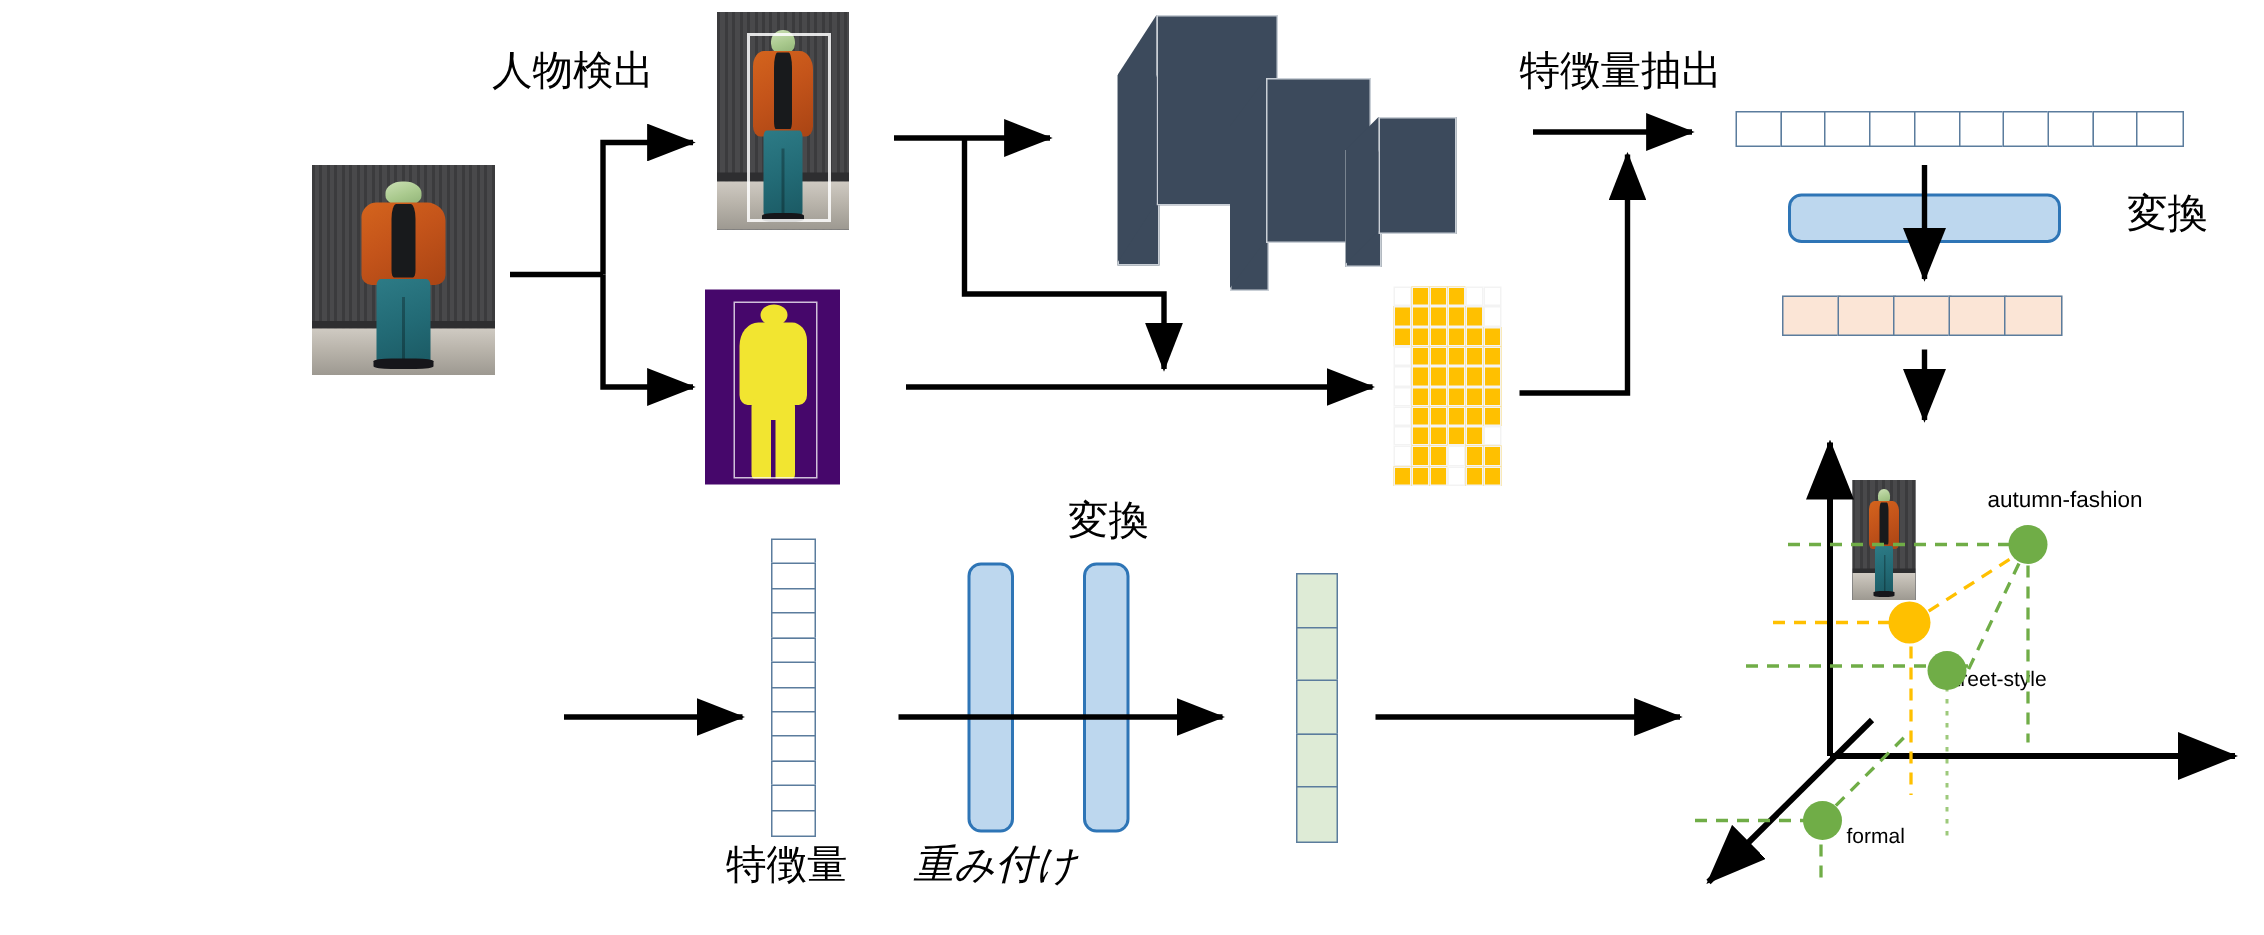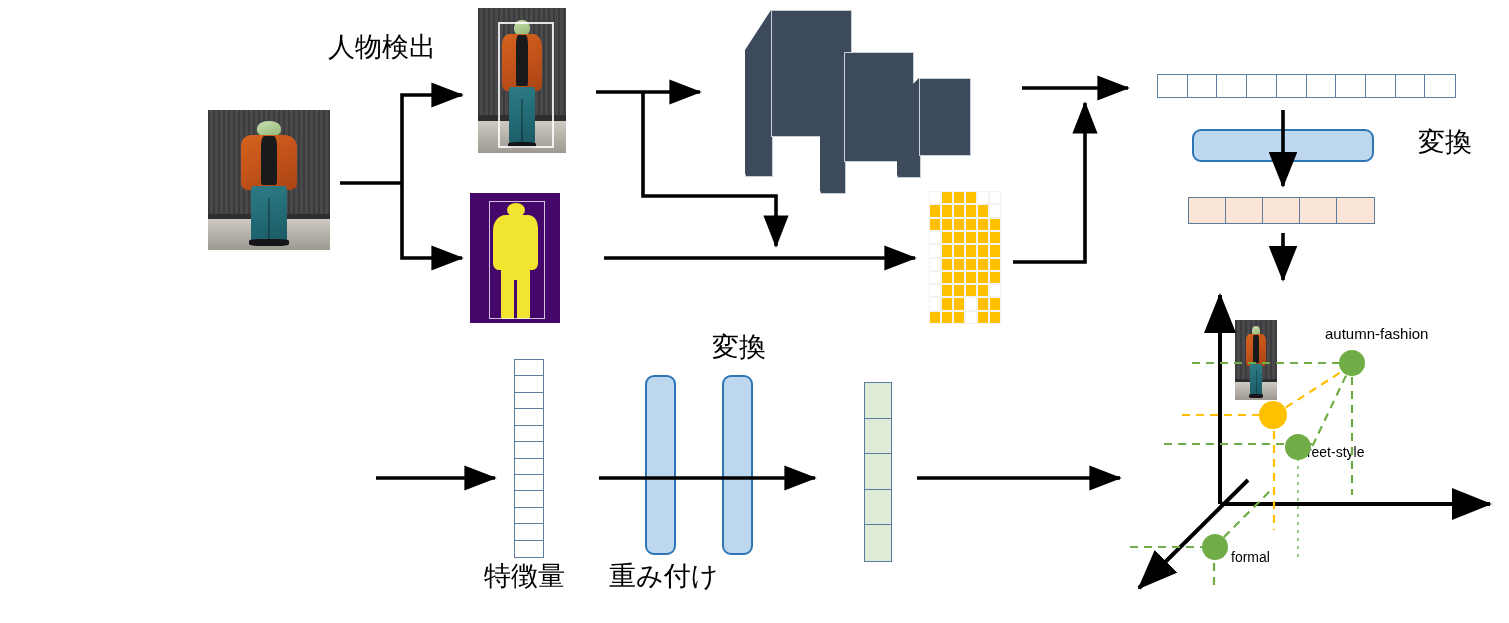--- a/index.html
+++ b/index.html
@@ -148,20 +148,21 @@
   </div>
 
   <div class="slab" style="left:897px;top:78px;width:72px;height:98px;">
     <div class="face" style="left:0;top:22px;width:22px;height:76px;"></div>
     <div class="top" style="left:22px;top:0;width:50px;height:76px;"></div>
     <div class="top" style="left:0;top:0;width:72px;height:98px;border:none;
                 clip-path:polygon(0 22px,22px 0,22px 76px,0 98px);
                 background:#3c4a5c;"></div>
   </div>
 
+  <div class="lbl jp" style="left:1013px;top:32px;">特徴量抽出</div>
 
   <div id="weightmap" style="left:929px;top:191px;width:72px;height:133px;">
       <div class="off"></div>
       <div class="on"></div>
       <div class="on"></div>
       <div class="on"></div>
       <div class="off"></div>
       <div class="off"></div>
       <div class="on"></div>
       <div class="on"></div>
@@ -256,21 +257,21 @@
       <span style="background: rgb(255, 255, 255); border: 1.6px solid rgb(91, 124, 157); margin-bottom: -1.6px;"></span>
       <span style="background: rgb(255, 255, 255); border: 1.6px solid rgb(91, 124, 157); margin-bottom: -1.6px;"></span>
       <span style="background: rgb(255, 255, 255); border: 1.6px solid rgb(91, 124, 157); margin-bottom: -1.6px;"></span>
       <span style="background: rgb(255, 255, 255); border: 1.6px solid rgb(91, 124, 157); margin-bottom: -1.6px;"></span>
       <span style="background: rgb(255, 255, 255); border: 1.6px solid rgb(91, 124, 157); margin-bottom: -1.6px;"></span>
     </div>
   <div class="lbl jp" style="left:484px;top:561px;">特徴量</div>
 
   <div class="rrect" style="left:645px;top:375px;width:31px;height:180px;"></div>
   <div class="rrect" style="left:722px;top:375px;width:31px;height:180px;"></div>
-  <div class="lbl jp" style="left:609px;top:561px;">重み付け</div>
+  <div class="lbl jp" style="left:609px;top:561px;font-style:italic;">重み付け</div>
   <div class="lbl jp" style="left:712px;top:332px;">変換</div>
 
   <div class="vvec" style="left:864px;top:382px;width:28px;height:178px;">
       <span style="background: rgb(222, 235, 214); border: 1.6px solid rgb(91, 124, 157); margin-bottom: -1.6px;"></span>
       <span style="background: rgb(222, 235, 214); border: 1.6px solid rgb(91, 124, 157); margin-bottom: -1.6px;"></span>
       <span style="background: rgb(222, 235, 214); border: 1.6px solid rgb(91, 124, 157); margin-bottom: -1.6px;"></span>
       <span style="background: rgb(222, 235, 214); border: 1.6px solid rgb(91, 124, 157); margin-bottom: -1.6px;"></span>
       <span style="background: rgb(222, 235, 214); border: 1.6px solid rgb(91, 124, 157); margin-bottom: -1.6px;"></span>
     </div>
 

